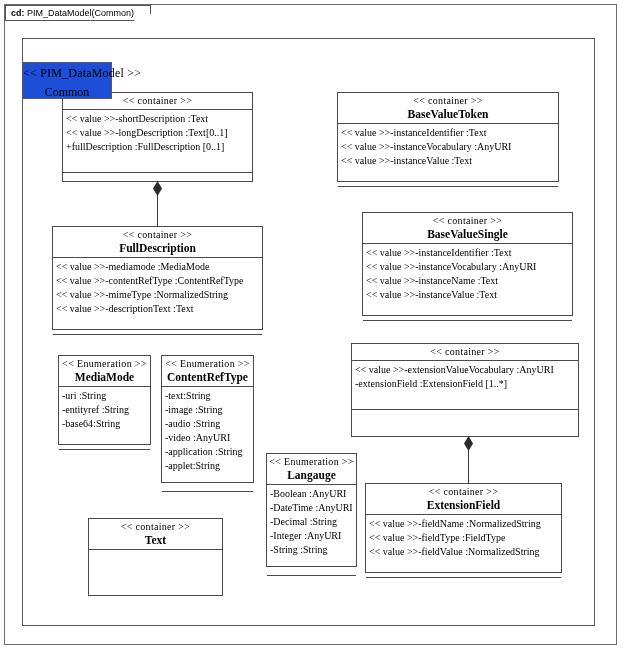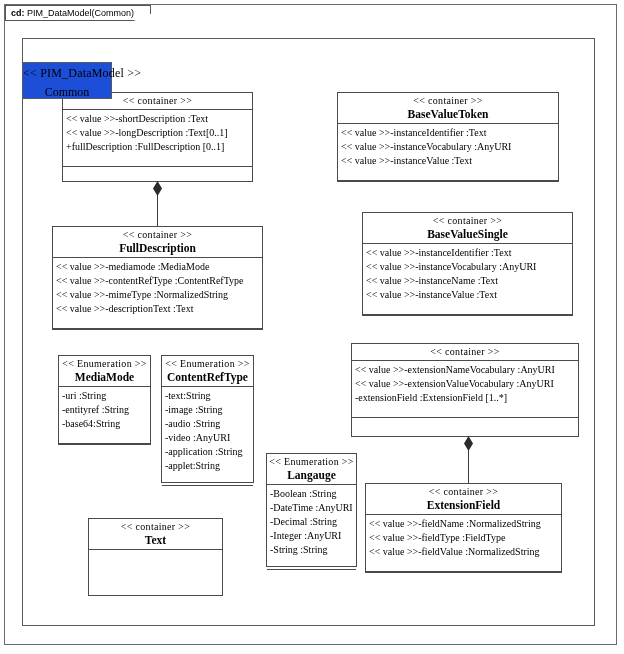--- a/index.html
+++ b/index.html
@@ -99,21 +99,21 @@
   }
   .node .cname{
     display:block;
     font-size:11.5px;
     font-weight:bold;
     line-height:14px;
     white-space:nowrap;
   }
   .node .feats{
     border-bottom:1px solid #4a4a4a;
-    padding:2px 0 12px 3px;
+    padding:2px 0 18px 3px;
   }
   .node .feat{
     font-size:10px;
     line-height:14px;
     white-space:nowrap;
   }
   .node .empty{
     height:18px;
   }
 
@@ -235,34 +235,33 @@
       <div class="feat">-applet:String</div>
     </div>
     <div class="empty"></div>
   </div>
 
   <div class="node" style="left:351px; top:343px; width:228px; height:94px;">
     <div class="hdr">
       <span class="stereo">&lt;&lt; container &gt;&gt;</span>
     </div>
     <div class="feats">
-      <div class="feat">&lt;&lt; value &gt;&gt;-extensionNameVocabulary   :AnyURI</div>
       <div class="feat">&lt;&lt; value &gt;&gt;-extensionValueVocabulary   :AnyURI</div>
       <div class="feat">-extensionField  :ExtensionField  [1..*]</div>
     </div>
     <div class="empty"></div>
   </div>
 
   <div class="node" style="left:266px; top:453px; width:91px; height:114px;">
     <div class="hdr">
       <span class="stereo">&lt;&lt; Enumeration &gt;&gt;</span>
       <span class="cname">Langauge</span>
     </div>
     <div class="feats">
-      <div class="feat">-Boolean :String</div>
+      <div class="feat">-Boolean :AnyURI</div>
       <div class="feat">-DateTime  :AnyURI</div>
       <div class="feat">-Decimal :String</div>
       <div class="feat">-Integer :AnyURI</div>
       <div class="feat">-String :String</div>
     </div>
     <div class="empty"></div>
   </div>
 
   <div class="node" style="left:365px; top:483px; width:197px; height:90px;">
     <div class="hdr">

